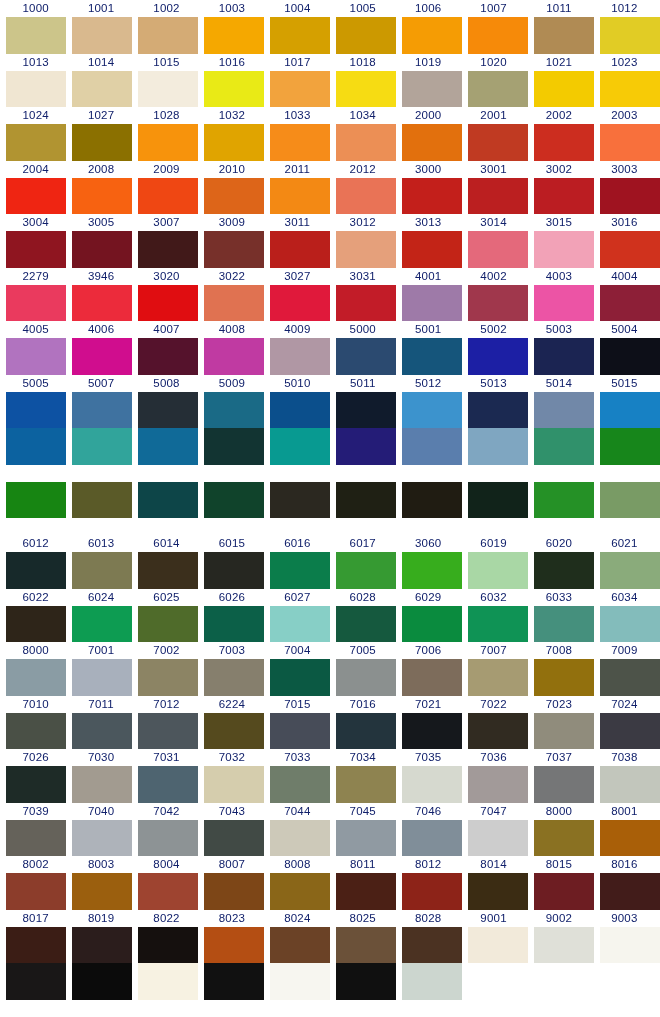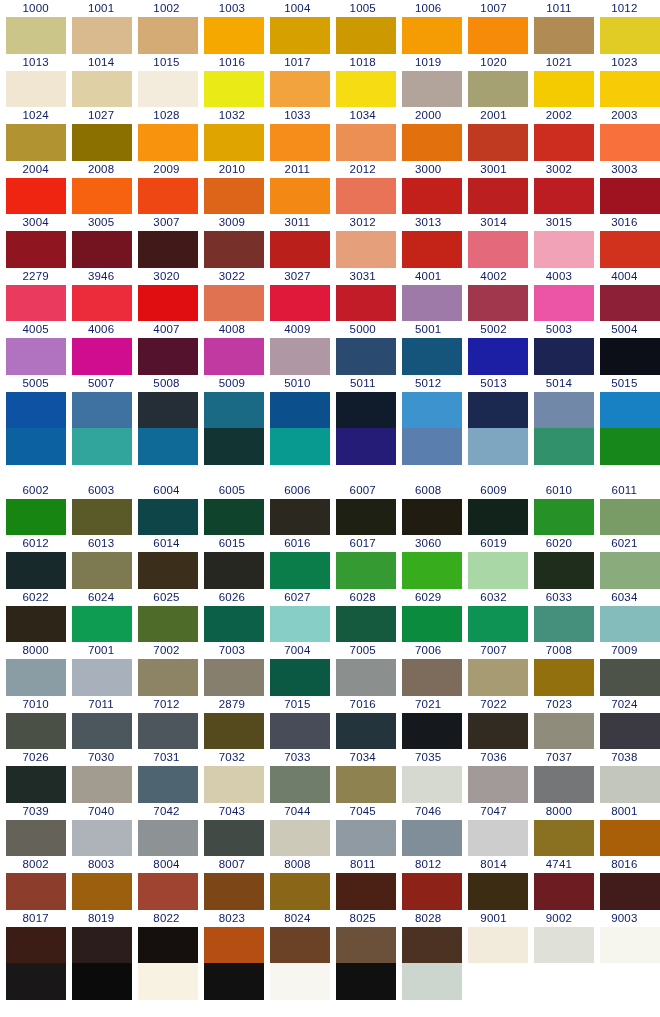--- a/index.html
+++ b/index.html
@@ -274,32 +274,20 @@
         <div class="cell-swatch" title="5020" style="background-color: rgb(18, 52, 50);"></div>
         <div class="cell-swatch" title="5021" style="background-color: rgb(8, 154, 145);"></div>
         <div class="cell-swatch" title="5022" style="background-color: rgb(36, 28, 119);"></div>
         <div class="cell-swatch" title="5023" style="background-color: rgb(90, 126, 173);"></div>
         <div class="cell-swatch" title="5024" style="background-color: rgb(127, 166, 193);"></div>
         <div class="cell-swatch" title="6000" style="background-color: rgb(48, 145, 107);"></div>
         <div class="cell-swatch" title="6001" style="background-color: rgb(23, 134, 27);"></div>
       </div>
     </div>
     <div class="ral-row">
-      <div class="label-strip">
-        <div class="cell-label">6002</div>
-        <div class="cell-label">6003</div>
-        <div class="cell-label">6004</div>
-        <div class="cell-label">6005</div>
-        <div class="cell-label">6006</div>
-        <div class="cell-label">6007</div>
-        <div class="cell-label">6008</div>
-        <div class="cell-label">6009</div>
-        <div class="cell-label">6010</div>
-        <div class="cell-label">6011</div>
-      </div>
       <div class="swatch-strip">
         <div class="cell-swatch" title="6002" style="background-color: rgb(23, 133, 18);"></div>
         <div class="cell-swatch" title="6003" style="background-color: rgb(90, 90, 40);"></div>
         <div class="cell-swatch" title="6004" style="background-color: rgb(13, 69, 72);"></div>
         <div class="cell-swatch" title="6005" style="background-color: rgb(16, 67, 43);"></div>
         <div class="cell-swatch" title="6006" style="background-color: rgb(43, 40, 32);"></div>
         <div class="cell-swatch" title="6007" style="background-color: rgb(31, 32, 20);"></div>
         <div class="cell-swatch" title="6008" style="background-color: rgb(32, 28, 18);"></div>
         <div class="cell-swatch" title="6009" style="background-color: rgb(17, 35, 26);"></div>
         <div class="cell-swatch" title="6010" style="background-color: rgb(37, 145, 38);"></div>
@@ -382,21 +370,21 @@
         <div class="cell-swatch" title="7007" style="background-color: rgb(166, 155, 114);"></div>
         <div class="cell-swatch" title="7008" style="background-color: rgb(146, 112, 13);"></div>
         <div class="cell-swatch" title="7009" style="background-color: rgb(77, 83, 73);"></div>
       </div>
     </div>
     <div class="ral-row">
       <div class="label-strip">
         <div class="cell-label">7010</div>
         <div class="cell-label">7011</div>
         <div class="cell-label">7012</div>
-        <div class="cell-label">2879</div>
+        <div class="cell-label">6224</div>
         <div class="cell-label">7015</div>
         <div class="cell-label">7016</div>
         <div class="cell-label">7021</div>
         <div class="cell-label">7022</div>
         <div class="cell-label">7023</div>
         <div class="cell-label">7024</div>
       </div>
       <div class="swatch-strip">
         <div class="cell-swatch" title="7010" style="background-color: rgb(74, 80, 70);"></div>
         <div class="cell-swatch" title="7011" style="background-color: rgb(75, 87, 93);"></div>
@@ -465,21 +453,21 @@
     <div class="ral-row">
       <div class="label-strip">
         <div class="cell-label">8002</div>
         <div class="cell-label">8003</div>
         <div class="cell-label">8004</div>
         <div class="cell-label">8007</div>
         <div class="cell-label">8008</div>
         <div class="cell-label">8011</div>
         <div class="cell-label">8012</div>
         <div class="cell-label">8014</div>
-        <div class="cell-label">4741</div>
+        <div class="cell-label">8015</div>
         <div class="cell-label">8016</div>
       </div>
       <div class="swatch-strip">
         <div class="cell-swatch" title="8002" style="background-color: rgb(140, 61, 43);"></div>
         <div class="cell-swatch" title="8003" style="background-color: rgb(155, 95, 14);"></div>
         <div class="cell-swatch" title="8004" style="background-color: rgb(158, 68, 48);"></div>
         <div class="cell-swatch" title="8007" style="background-color: rgb(125, 70, 23);"></div>
         <div class="cell-swatch" title="8008" style="background-color: rgb(138, 102, 24);"></div>
         <div class="cell-swatch" title="8011" style="background-color: rgb(75, 32, 21);"></div>
         <div class="cell-swatch" title="8012" style="background-color: rgb(141, 35, 24);"></div>

